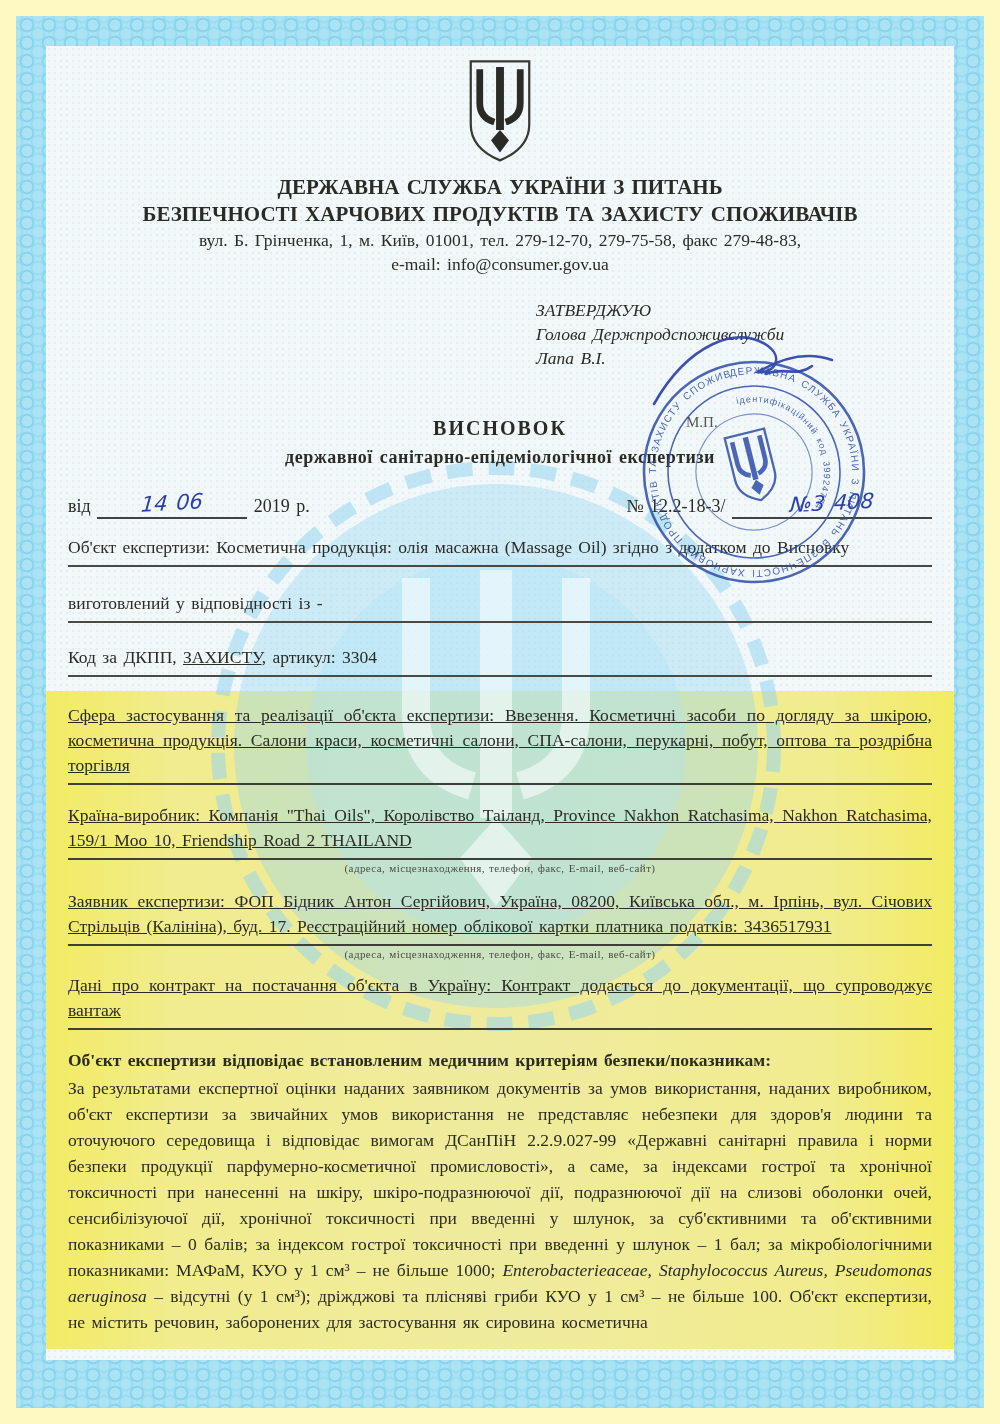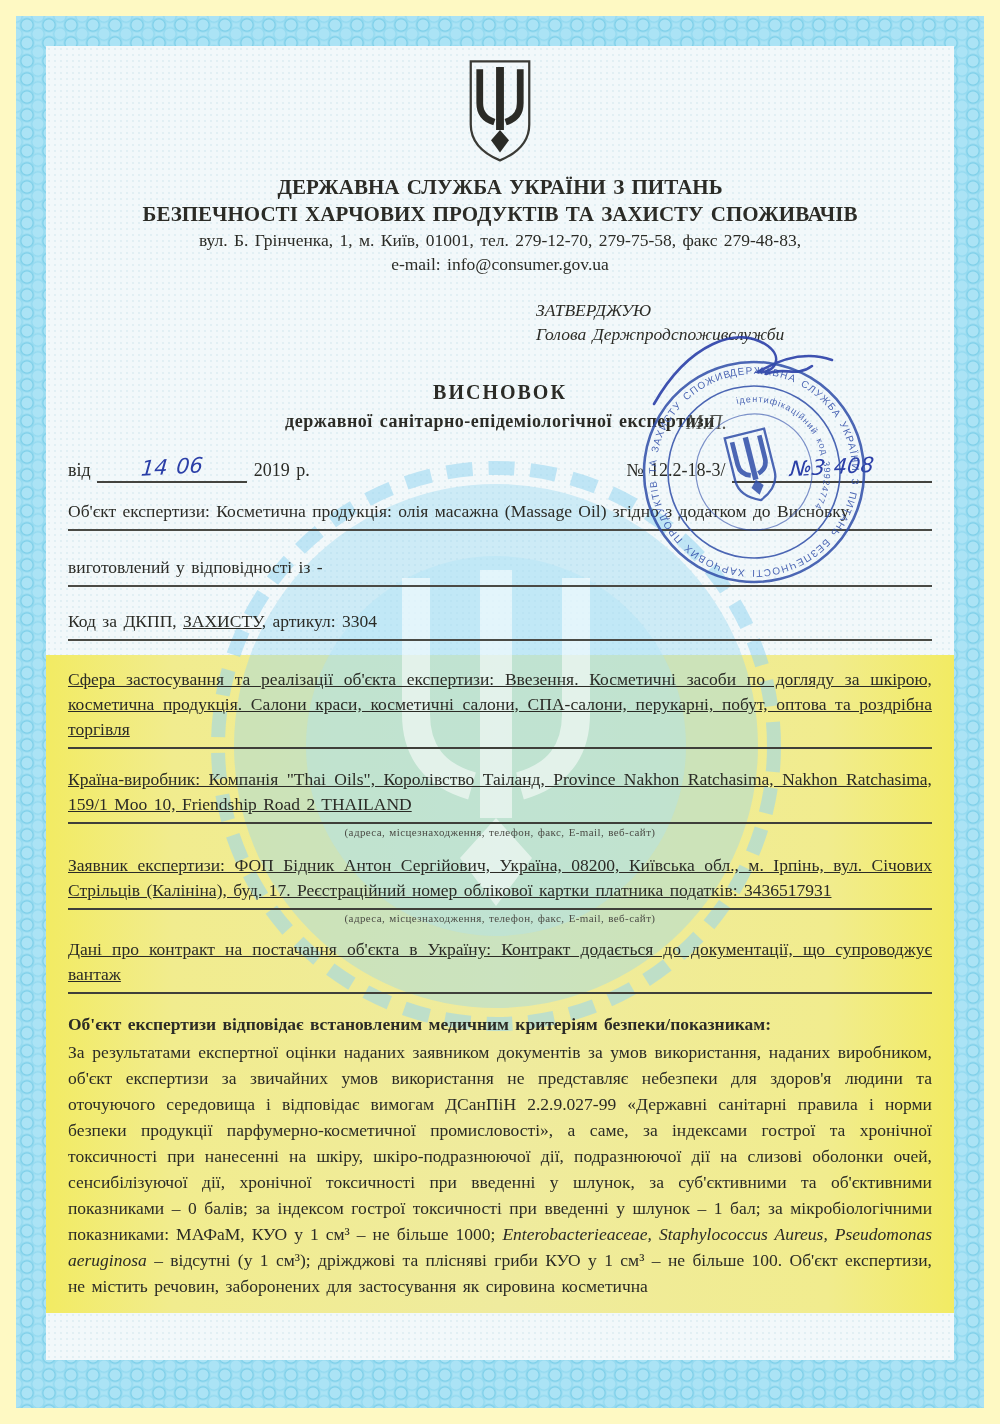--- a/index.html
+++ b/index.html
@@ -14,28 +14,28 @@
   .inner{position:absolute;left:30px;right:30px;top:30px;bottom:48px;background:#f2f8fa;
     background-image:radial-gradient(rgba(168,205,220,.22) 1px, transparent 1.4px);
     background-size:6px 6px;overflow:hidden;}
   .content{position:relative;height:100%;padding:0 22px;box-sizing:border-box;font-size:17.5px;line-height:25px;word-spacing:2px;}
 
   
   .z2{position:relative;z-index:2;}
   .watermark{position:absolute;left:150px;top:400px;z-index:1;pointer-events:none;}
   .stamp{position:absolute;left:588px;top:294px;z-index:3;opacity:.85;pointer-events:none;transform:rotate(-14deg);}
   .signature{position:absolute;left:600px;top:258px;z-index:3;opacity:.9;pointer-events:none;}
-  .mp-mark{position:absolute;left:640px;top:352px;z-index:2;font-size:20px;color:#3a3a35;opacity:.85;font-style:italic;}
+  .mp-mark{position:absolute;left:640px;top:352px;z-index:2;font-size:15px;color:#3a3a35;opacity:.85;}
 
   .emblem{display:block;margin:12px auto 0;}
   .hdr{text-align:center;margin-top:8px;}
   .hdr .b{font-weight:bold;font-size:21px;line-height:27px;}
   .hdr .s{font-size:17.5px;line-height:24px;}
   .approve{margin:22px 0 0 468px;font-size:17.5px;line-height:24px;font-style:italic;}
-  .ttl{margin-top:32px;text-align:center;font-weight:bold;font-size:20px;line-height:28px;letter-spacing:2px;}
+  .ttl{margin-top:44px;text-align:center;font-weight:bold;font-size:20px;line-height:28px;letter-spacing:2px;}
   .sub{margin-top:2px;text-align:center;font-weight:bold;font-size:18px;line-height:26px;letter-spacing:.5px;}
 
   .meta{margin-top:22px;display:flex;justify-content:space-between;align-items:flex-end;font-size:18px;}
   .hline{display:inline-block;border-bottom:2px solid #43433e;text-align:center;vertical-align:bottom;}
   .hline.date{width:150px;}
   .hline.num{width:200px;}
   .ink{display:inline-block;color:#2b3fa8;font-family:"DejaVu Sans",sans-serif;font-style:italic;
        font-size:21px;transform:rotate(-3deg) skewX(-8deg);line-height:20px;}
 
   .field{border-bottom:2px solid #4a4a45;padding-bottom:5px;text-align:justify;}
@@ -90,20 +90,21 @@
         <div class="hdr z2">
           <div class="b">ДЕРЖАВНА СЛУЖБА УКРАЇНИ З ПИТАНЬ</div>
           <div class="b">БЕЗПЕЧНОСТІ ХАРЧОВИХ ПРОДУКТІВ ТА ЗАХИСТУ СПОЖИВАЧІВ</div>
           <div class="s">вул. Б. Грінченка, 1, м. Київ, 01001, тел. 279-12-70, 279-75-58, факс 279-48-83,</div>
           <div class="s">e-mail: info@consumer.gov.ua</div>
         </div>
 
         <div class="approve z2">
           <div>ЗАТВЕРДЖУЮ</div>
           <div>Голова Держпродспоживслужби</div>
+          <div>Лапа В.І.</div>
         </div>
 
         <div class="ttl z2">ВИСНОВОК</div>
         <div class="sub z2">державної санітарно-епідеміологічної експертизи</div>
 
         <div class="meta z2">
           <div>
             <span>від</span>
             <span class="hline date"><span class="ink">14 06</span></span>
             <span>2019 р.</span>

